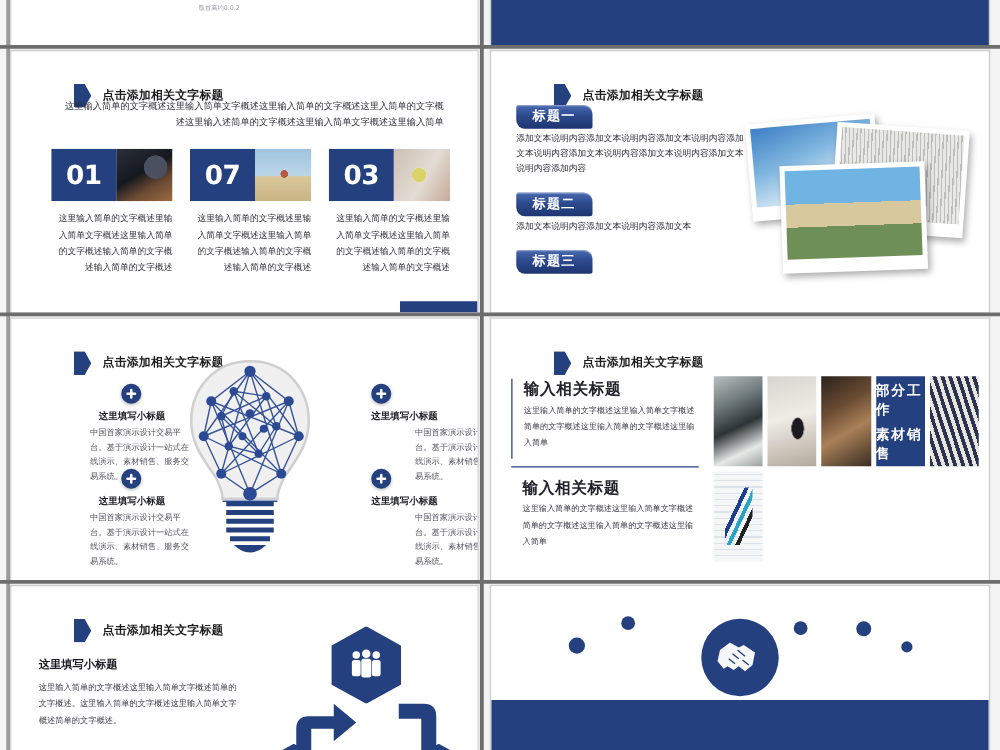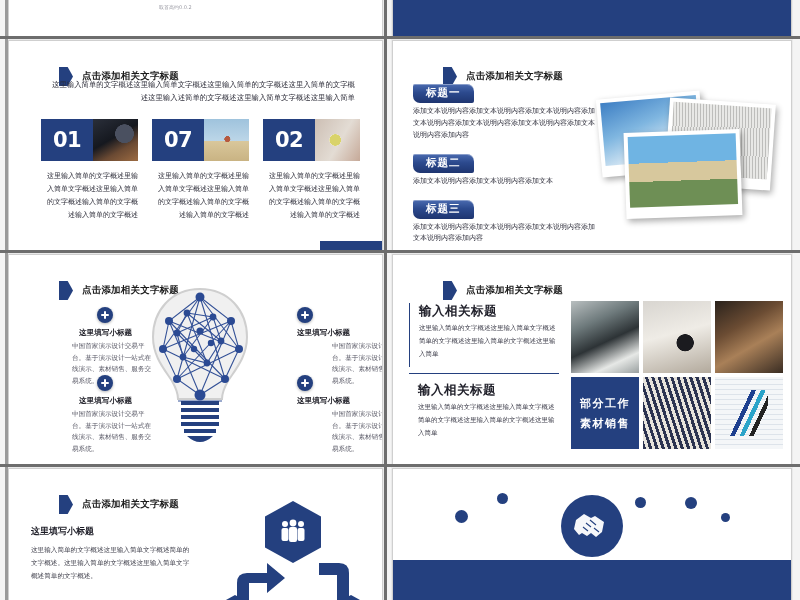--- a/index.html
+++ b/index.html
@@ -129,21 +129,21 @@
 
   
   .s4-left { position: absolute; left: 16px; top: 48px; width: 148px; }
   .s4-block { padding-left: 9px; }
   .s4-b1 { border-left: 1.4px solid #24407f; padding-bottom: 6px; }
   .s4-h { font-size: 12.5px; font-weight: bold; color: #22222c; letter-spacing: .5px; }
   .s4-p { font-size: 6.5px; line-height: 2.0; color: #3b3b48; margin-top: 2px; }
   .s4-rule { width: 150px; height: 1.4px; background: #24407f; margin: 6px 0 8px 0; }
   .s4-grid {
     position: absolute; left: 178px; top: 46px; width: 212px; height: 148px;
-    display: grid; grid-template-columns: repeat(3, 1fr); grid-template-rows: repeat(2, 1fr);
+    display: grid; grid-template-columns: repeat(5, 1fr); grid-template-rows: repeat(2, 1fr);
     gap: 4px;
   }
   .s4-grid > div { width: 100%; height: 100%; }
   .g-notebooks { background: linear-gradient(155deg,#b9bfc0 0%,#6e7a7c 30%,#2d3336 55%,#e6e8e6 80%,#9aa0a0 100%); }
   .g-glasses   { background: radial-gradient(ellipse at 62% 58%, #1b1b1f 0 14%, transparent 15%),
                               linear-gradient(165deg,#d8d5d0 0%,#efece6 45%,#b2a99c 100%); }
   .g-office    { background: linear-gradient(150deg,#2a221c 0%,#6b4c33 35%,#a98058 60%,#3a2d23 100%); }
   .g-label { background: #24407f; display: flex; flex-direction: column; align-items: center;
              justify-content: center; gap: 5px; }
   .g-label span { color: #fff; font-size: 11px; font-weight: bold; letter-spacing: 1.5px; }
@@ -209,42 +209,41 @@
       </div>
       <div class="s1-col">
         <div class="s1-card">
           <div class="s1-num">07</div>
           <div class="s1-pic pic-beach"></div>
         </div>
         <div class="s1-body">这里输入简单的文字概述里输入简单文字概述这里输入简单的文字概述输入简单的文字概述输入简单的文字概述</div>
       </div>
       <div class="s1-col">
         <div class="s1-card">
-          <div class="s1-num">02</div>
+          <div class="s1-num">03</div>
           <div class="s1-pic pic-cup"></div>
         </div>
         <div class="s1-body">这里输入简单的文字概述里输入简单文字概述这里输入简单的文字概述输入简单的文字概述输入简单的文字概述</div>
       </div>
     </div>
     <div class="s1-tab"></div>
   </div>
 
   <div class="slide slide-r1c2">
     <div class="slide-head">
       <div class="head-arrow"></div>
       <div class="head-title">点击添加相关文字标题</div>
     </div>
 
     <div class="s2-left">
       <div class="badge">标题一</div>
       <div class="s2-para">添加文本说明内容添加文本说明内容添加文本说明内容添加文本说明内容添加文本说明内容添加文本说明内容添加文本说明内容添加内容</div>
       <div class="badge">标题二</div>
       <div class="s2-para">添加文本说明内容添加文本说明内容添加文本</div>
       <div class="badge">标题三</div>
-      <div class="s2-para">添加文本说明内容添加文本说明内容添加文本说明内容添加文本说明内容添加内容</div>
     </div>
 
     <div class="s2-photos">
       <div class="ph ph1">
           <i></i>
         </div>
       <div class="ph ph2">
           <i></i>
         </div>
       <div class="ph ph3">

